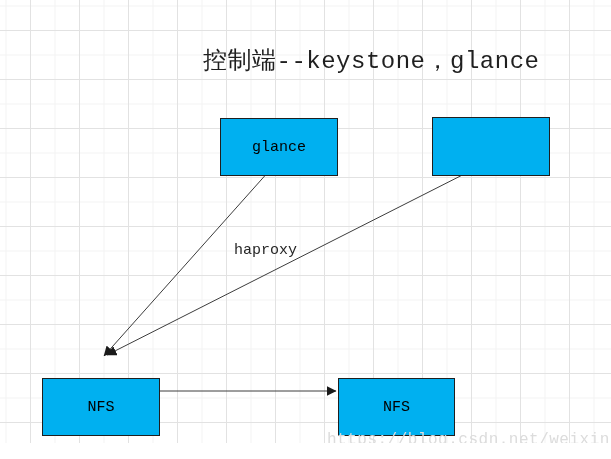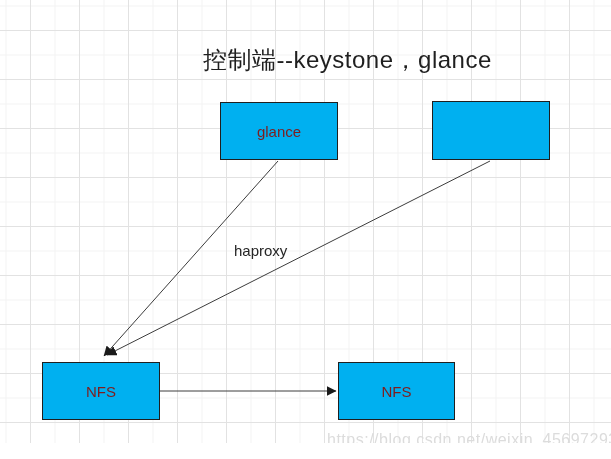--- a/index.html
+++ b/index.html
@@ -1,21 +1,21 @@
 <!DOCTYPE html>
 <html><head>
 <meta charset="utf-8">
 <style>
   html, body { margin: 0; padding: 0; background: #ffffff; }
   .canvas {
     position: relative;
     width: 611px;
     height: 443px;
     overflow: hidden;
-    font-family: Liberation Sans, sans-serif;
+    font-family: Liberation Mono, monospace;
     background-color: #ffffff;
     background-image:
       linear-gradient(to right, #e2e2e2 1px, transparent 1px),
       linear-gradient(to bottom, #e2e2e2 1px, transparent 1px),
       linear-gradient(to right, #f2f2f2 1px, transparent 1px),
       linear-gradient(to bottom, #f2f2f2 1px, transparent 1px);
     background-size: 49px 49px, 49px 49px, 24.5px 24.5px, 24.5px 24.5px;
     background-position: -19px -19px, -19px -19px, -19px -19px, -19px -19px;
   }
   .diagram-title {
@@ -28,22 +28,23 @@
     letter-spacing: 0.5px;
   }
   .node {
     position: absolute;
     background: #00b0f0;
     border: 1px solid #1f1f1f;
     display: flex;
     align-items: center;
     justify-content: center;
     box-sizing: border-box;
-    color: #7f1d1d;
+    color: #000000;
     font-size: 15px;
+    margin-top: 16px;
   }
   .node-glance   { left: 220px; top: 102px; width: 118px; height: 58px; }
   .node-blank    { left: 432px; top: 101px; width: 118px; height: 59px; }
   .node-nfs-left { left:  42px; top: 362px; width: 118px; height: 58px; }
   .node-nfs-right{ left: 338px; top: 362px; width: 117px; height: 58px; }
   .edges-overlay {
     position: absolute;
     left: 0; top: 0;
     width: 611px; height: 459px;
     pointer-events: none;

